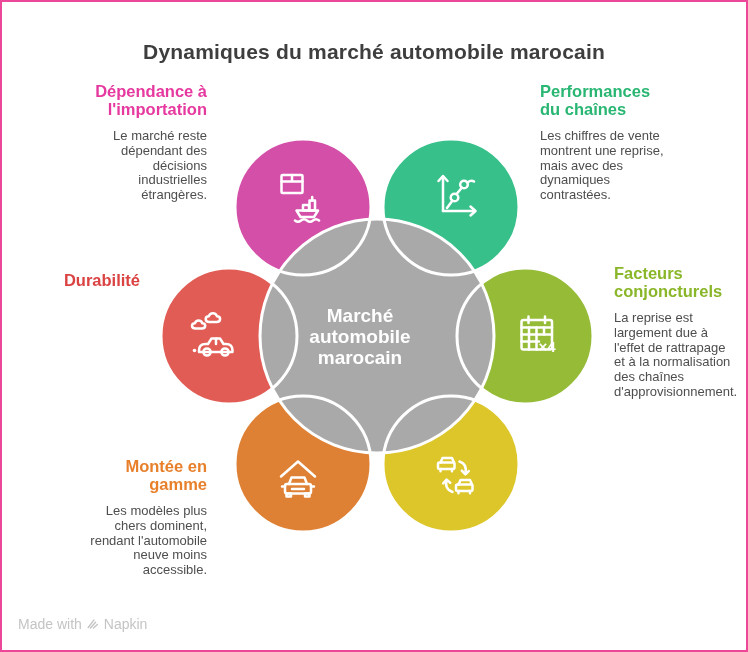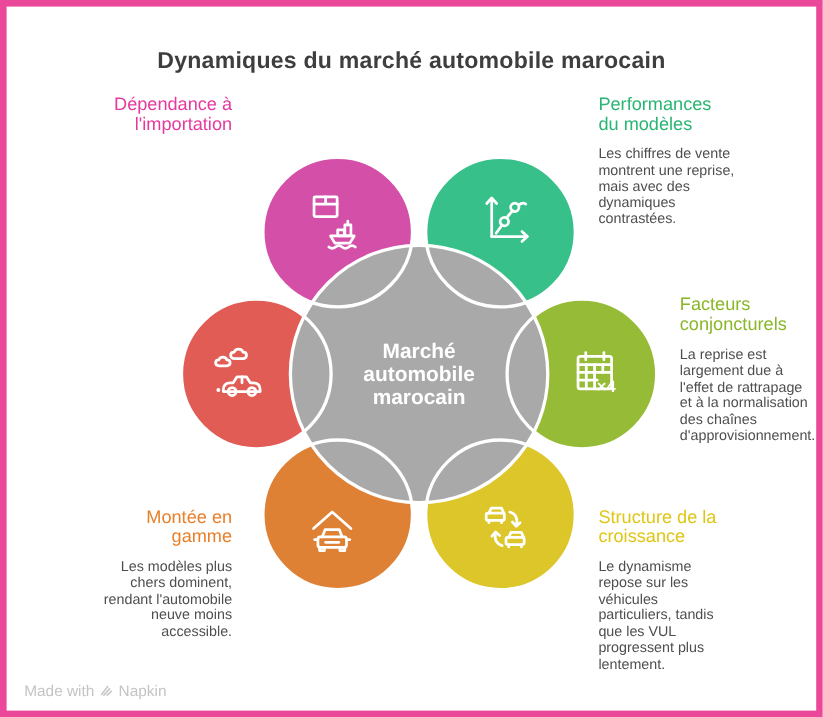--- a/index.html
+++ b/index.html
@@ -1,38 +1,38 @@
 <!DOCTYPE html>
 <html><head>
 <meta charset="utf-8">
 <style>
   html,body{margin:0;padding:0;background:#f4f4f4;}
   .page{
     position:relative;width:748px;height:652px;background:#ffffff;
     font-family:"Liberation Sans","DejaVu Sans",sans-serif;
-    overflow:hidden;border:6px solid #ec4899;box-sizing:border-box;
+    overflow:hidden;border:2px solid #ec4899;box-sizing:border-box;
   }
   .title{
     position:absolute;top:38px;left:0;width:100%;text-align:center;
     font-size:21px;font-weight:700;color:#3e3e3e;letter-spacing:.2px;
   }
   .flower{position:absolute;left:0;top:0;}
   .flower .outline{fill:none;stroke:#ffffff;stroke-width:3;}
   .icon{position:absolute;}
   .icon path,.icon rect,.icon circle{stroke:#ffffff;stroke-width:2.5;fill:none;stroke-linecap:round;stroke-linejoin:round;}
   .icon .fillwhite{fill:#ffffff;stroke:none;}
   .icon .mask{stroke:none;}
   .icon text{font-family:"Liberation Sans","DejaVu Sans",sans-serif;}
   .center-label{
-    position:absolute;left:285px;top:303px;width:180px;text-align:center;
+    position:absolute;left:268px;top:303px;width:180px;text-align:center;
     color:#ffffff;font-size:19px;font-weight:700;line-height:21px;white-space:pre-line;
   }
   .tb{position:absolute;}
   .tb h2{
-    margin:0 0 11px 0;font-size:16.5px;font-weight:400;line-height:17.5px;white-space:pre-line;
+    margin:0 0 11px 0;font-size:16.5px;font-weight:700;line-height:17.5px;white-space:pre-line;
   }
   .tb p{
     margin:0;font-size:13px;line-height:14.8px;color:#4e4e4e;white-space:pre-line;
   }
   .tb.align-r{text-align:right;}
   .tb.align-l{text-align:left;}
   .tb-tl{left:15px;top:81px;width:190px;}
   .tb-tr{left:538px;top:81px;width:180px;}
   .tb-l{left:0px;top:270px;width:138px;}
   .tb-r{left:612px;top:263px;width:136px;}
@@ -136,33 +136,39 @@
     <path d="M17.2 37.4 L20.6 33.6 L24.2 36.8"></path>
   </svg>
 
   <div class="center-label">Marché
 automobile
 marocain</div>
 
   <div class="tb tb-tl align-r">
     <h2 style="color: rgb(230, 57, 159);">Dépendance à
 l'importation</h2>
+    <p>Le marché reste
+dépendant des
+décisions
+industrielles
+étrangères.</p>
   </div>
 
   <div class="tb tb-tr align-l">
     <h2 style="color: rgb(41, 182, 115);">Performances
-du modèles</h2>
+du chaînes</h2>
     <p>Les chiffres de vente
 montrent une reprise,
 mais avec des
 dynamiques
 contrastées.</p>
   </div>
 
   <div class="tb tb-l align-r">
+    <h2 style="color: rgb(219, 66, 66);">Durabilité</h2>
   </div>
 
   <div class="tb tb-bl align-r">
     <h2 style="color: rgb(232, 128, 43);">Montée en
 gamme</h2>
     <p>Les modèles plus
 chers dominent,
 rendant l'automobile
 neuve moins
 accessible.</p>
@@ -172,31 +178,20 @@
     <h2 style="color: rgb(138, 182, 41);">Facteurs
 conjoncturels</h2>
     <p>La reprise est
 largement due à
 l'effet de rattrapage
 et à la normalisation
 des chaînes
 d'approvisionnement.</p>
   </div>
 
-  <div class="tb tb-br align-l">
-    <h2 style="color: rgb(223, 197, 20);">Structure de la
-croissance</h2>
-    <p>Le dynamisme
-repose sur les
-véhicules
-particuliers, tandis
-que les VUL
-progressent plus
-lentement.</p>
-  </div>
 
   <div class="footer">
     <span>Made with</span>
     <svg width="14" height="14" viewBox="0 0 16 16">
       <path d="M2.5 12 L9 3.5 M5 12.5 L11 6 M8.5 12.5 L13 8.5" stroke="#c4c4c4" stroke-width="1.6" fill="none" stroke-linecap="round"></path>
     </svg>
     <span>Napkin</span>
   </div>
 
 </div>

